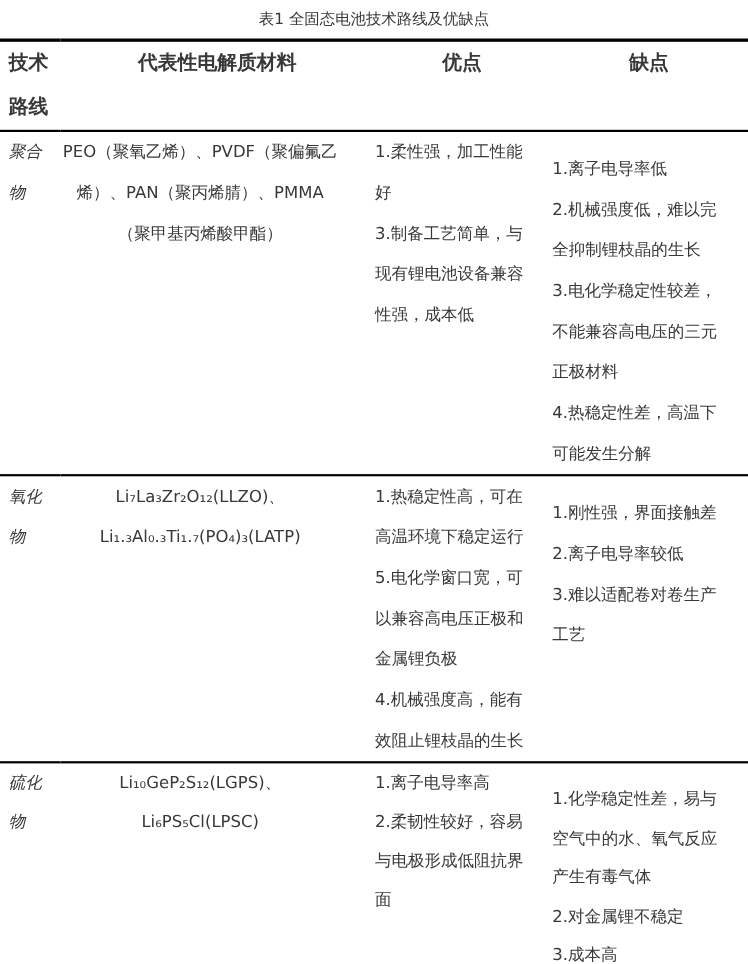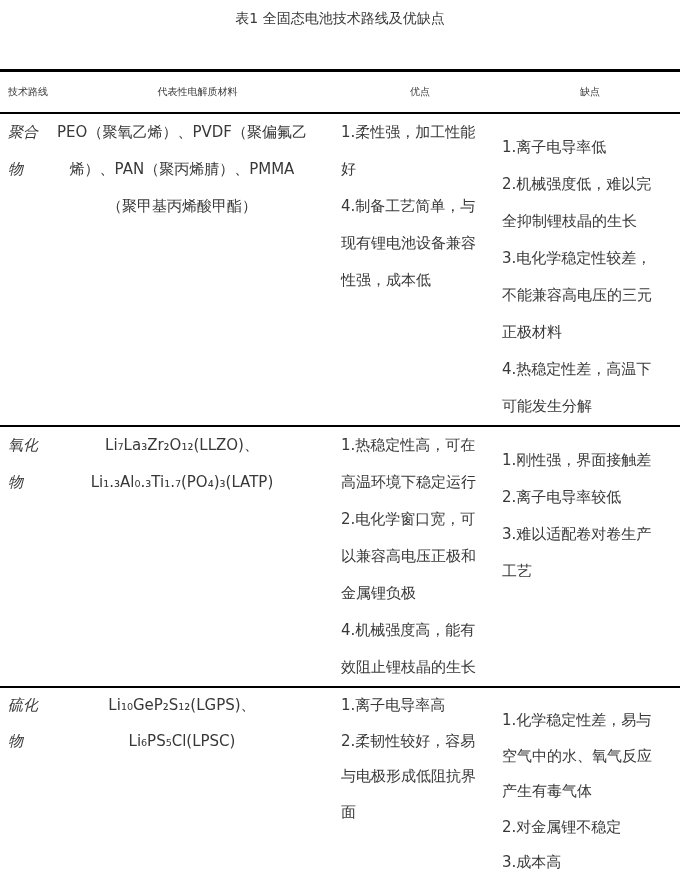--- a/index.html
+++ b/index.html
@@ -4,36 +4,36 @@
 <style>
   * { box-sizing: border-box; }
   html, body { margin: 0; padding: 0; }
   body {
     width: 680px; height: 876px; overflow: hidden;
     background: #ffffff;
     color: #383838;
     font-family: "DejaVu Sans", "Liberation Sans", sans-serif;
   }
   .title-bar {
-    height: 69px;
+    height: 35px;
     padding-top: 9px;
     text-align: center;
     font-size: 14px;
     line-height: 18px;
   }
   table.main {
     width: 680px;
     border-collapse: collapse;
     table-layout: fixed;
     border-top: 3px solid #000000;
   }
   thead th {
     border-bottom: 2px solid #000000;
-    font-size: 10px;
-    font-weight: normal;
+    font-size: 18px;
+    font-weight: bold;
     line-height: 40px;
     vertical-align: top;
     text-align: center;
     padding: 0;
   }
   thead th.col-route { text-align: left; padding: 0 4px 0 8px; }
   tbody td {
     border-bottom: 2px solid #000000;
     font-size: 15px;
     line-height: 37px;
@@ -68,39 +68,39 @@
     </tr>
   </thead>
   <tbody>
   <tr>
     <td class="col-route">聚合物</td>
     <td class="col-materials">
           <div class="material-line">PEO（聚氧乙烯）、PVDF（聚偏氟乙烯）、PAN（聚丙烯腈）、PMMA（聚甲基丙烯酸甲酯）</div>
         </td>
     <td class="col-pros">
           <div class="point">1.柔性强，加工性能好</div>
-          <div class="point">4.制备工艺简单，与现有锂电池设备兼容性强，成本低</div>
+          <div class="point">3.制备工艺简单，与现有锂电池设备兼容性强，成本低</div>
         </td>
     <td class="col-cons">
           <div class="point">1.离子电导率低</div>
           <div class="point">2.机械强度低，难以完全抑制锂枝晶的生长</div>
           <div class="point">3.电化学稳定性较差，不能兼容高电压的三元正极材料</div>
           <div class="point">4.热稳定性差，高温下可能发生分解</div>
         </td>
   </tr>
 
   <tr>
     <td class="col-route">氧化物</td>
     <td class="col-materials">
           <div class="material-line">Li₇La₃Zr₂O₁₂(LLZO)、</div>
           <div class="material-line">Li₁.₃Al₀.₃Ti₁.₇(PO₄)₃(LATP)</div>
         </td>
     <td class="col-pros">
           <div class="point">1.热稳定性高，可在高温环境下稳定运行</div>
-          <div class="point">2.电化学窗口宽，可以兼容高电压正极和金属锂负极</div>
+          <div class="point">5.电化学窗口宽，可以兼容高电压正极和金属锂负极</div>
           <div class="point">4.机械强度高，能有效阻止锂枝晶的生长</div>
         </td>
     <td class="col-cons">
           <div class="point">1.刚性强，界面接触差</div>
           <div class="point">2.离子电导率较低</div>
           <div class="point">3.难以适配卷对卷生产工艺</div>
         </td>
   </tr>
 
   <tr class="last-row">

